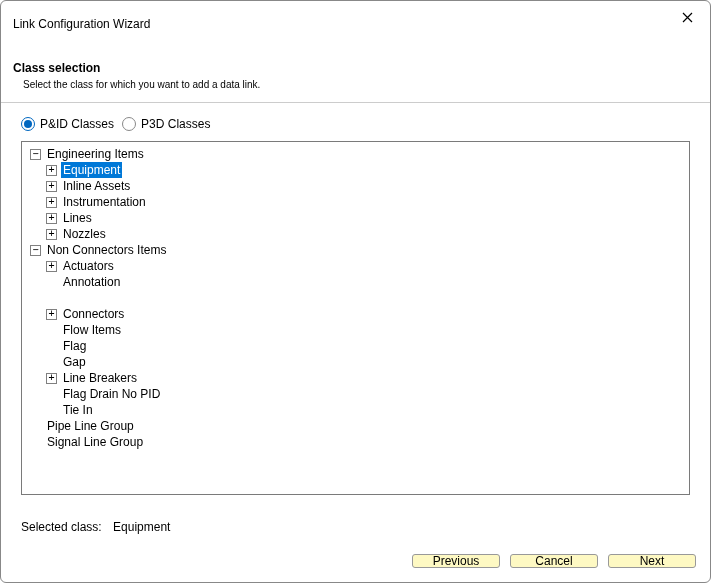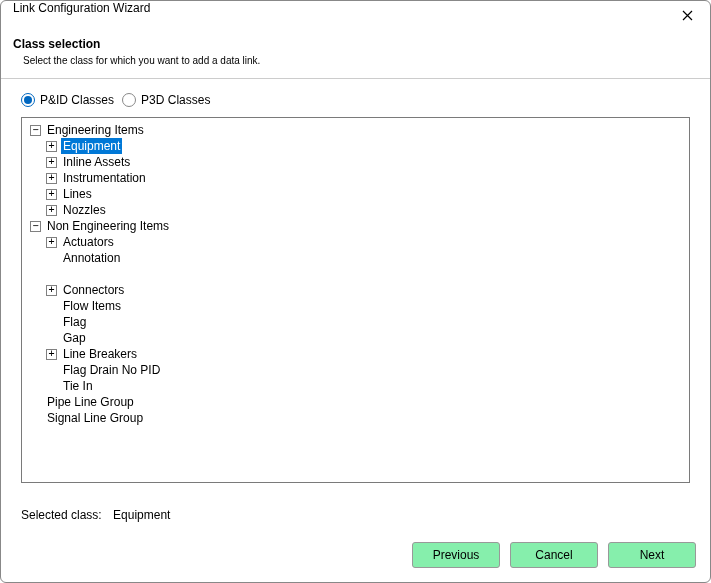--- a/index.html
+++ b/index.html
@@ -11,38 +11,39 @@
   width: 711px;
   height: 583px;
   overflow: hidden;
   border: 1px solid #888;
   border-radius: 6px;
   display: flex;
   flex-direction: column;
 }
 .titlebar {
   display: flex;
-  align-items: flex-start;
+  align-items: flex-end;
   justify-content: space-between;
   height: 30px;
   padding: 0 8px 0 12px;
   flex-shrink: 0;
 }
 .titlebar .title { font-size: 12px; }
 .close-btn {
   width: 30px; height: 28px;
   display: flex; align-items: center; justify-content: center;
   cursor: default;
 }
 .close-btn svg { width: 11px; height: 11px; }
 
 .header {
   padding: 6px 12px 12px 12px;
   border-bottom: 1px solid #ccc;
   flex-shrink: 0;
+  margin-top: 24px;
 }
 .header h1 { font-size: 12px; font-weight: bold; margin-bottom: 4px; }
 .header p { font-size: 10px; margin-left: 10px; }
 
 .content {
   flex: 1;
   padding: 14px 20px 10px 20px;
   display: flex;
   flex-direction: column;
   min-height: 0;
@@ -94,23 +95,23 @@
 .sel-line .sep { margin: 0 4px; }
 
 .footer {
   flex-shrink: 0;
   padding: 10px 14px 14px 14px;
   display: flex;
   justify-content: flex-end;
   gap: 10px;
 }
 .btn {
-  min-width: 88px; height: 26px;
+  min-width: 88px; height: 14px;
   border: 1px solid #999;
-  background: #86efac;
+  background: #fef9c3;
   border-radius: 3px;
   display: inline-flex; align-items: center; justify-content: center;
   font-size: 12px;
   cursor: default;
 }
 </style>
 </head>
 <body>
 
 <div class="titlebar">
@@ -173,21 +174,21 @@
         </li>
         <li>
           <div class="node-row depth1">
             <span class="expander">+</span>
             <span class="node-label">Nozzles</span>
           </div>
         </li>
         <li>
           <div class="node-row depth0">
             <span class="expander">−</span>
-            <span class="node-label">Non Engineering Items</span>
+            <span class="node-label">Non Connectors Items</span>
           </div>
         </li>
         <li>
           <div class="node-row depth1">
             <span class="expander">+</span>
             <span class="node-label">Actuators</span>
           </div>
         </li>
         <li>
           <div class="node-row depth1">

